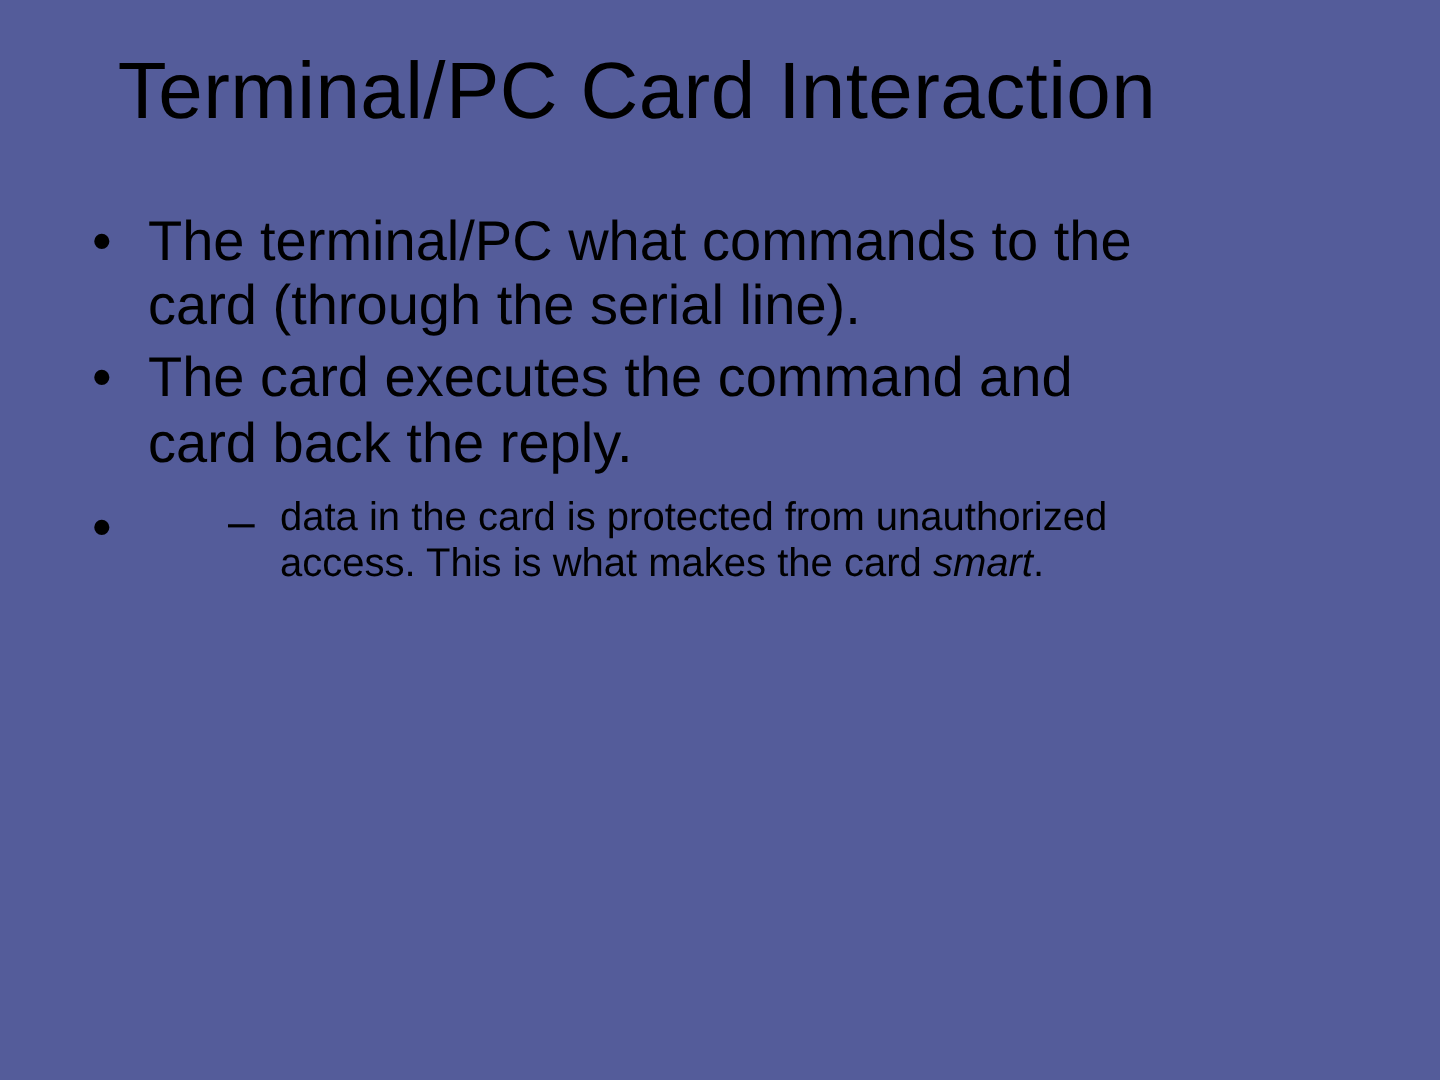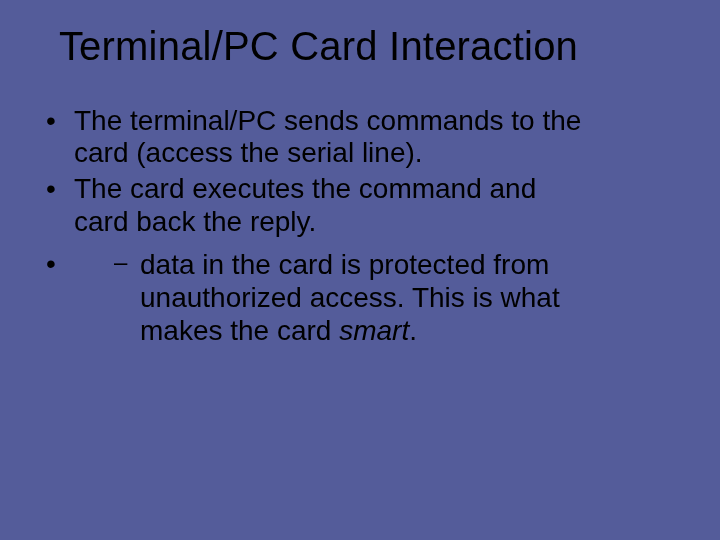--- a/index.html
+++ b/index.html
@@ -47,21 +47,21 @@
     font-size: 28px;
     line-height: 1.15;
   }
   ul.sub {
     list-style: none;
     margin: 10px 0 0 0;
     padding: 0 0 0 40px;
   }
   ul.sub > li {
     position: relative;
-    font-size: 28px;
+    font-size: 20px;
     line-height: 1.18;
     padding-left: 26px;
   }
   ul.sub > li::before {
     content: "–";
     position: absolute;
     left: 0;
     top: 0;
     font-size: 24px;
     line-height: 1.18;
@@ -69,21 +69,21 @@
   .italic {
     font-style: italic;
   }
 </style>
 </head>
 <body>
 
 <div class="slide">
   <h1 class="title">Terminal/PC Card Interaction</h1>
   <ul class="top">
-    <li>The terminal/PC sends commands to the card (access the serial line).</li>
+    <li>The terminal/PC what commands to the card (through the serial line).</li>
     <li>The card executes the command and card back the reply.</li>
     <li>
       <ul class="sub">
         <li>
           <span>data in the card is protected from unauthorized access.  This is what makes the card </span><span class="italic">smart</span><span>.</span>
         </li>
       </ul>
     </li>
   </ul>
 </div>

